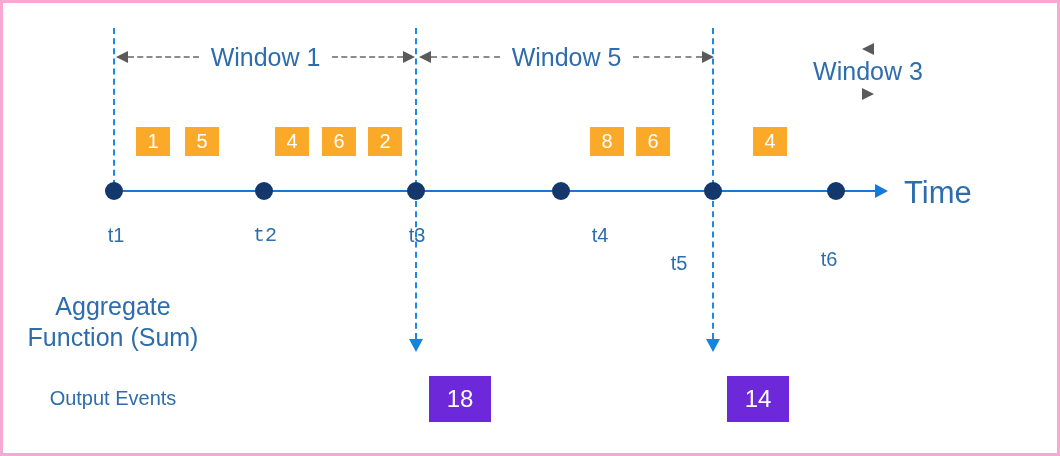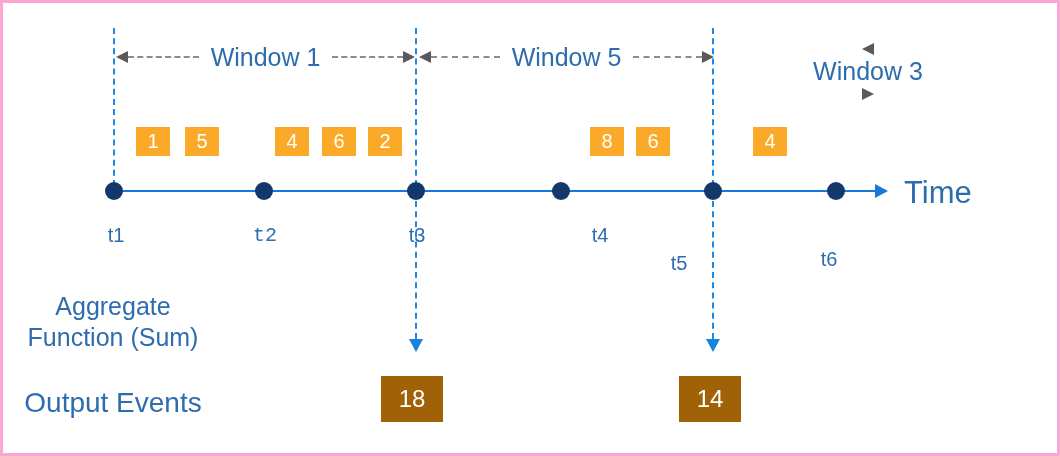--- a/index.html
+++ b/index.html
@@ -51,24 +51,24 @@
   .dot-3{left:549px;} .dot-4{left:701px;} .dot-5{left:824px;}
   .tick{position:absolute;top:221px;transform:translateX(-50%);
     font-size:20px;font-weight:300;color:#2E6DAD;}
   .tk-0{left:113px;} .tk-1{left:262px;font-family:Liberation Mono, monospace;} .tk-2{left:414px;}
   .tk-3{left:562px;margin-left:35px;} .tk-4{left:676px;margin-top:28px;} .tk-5{left:826px;margin-top:24px;}
   .time-label{position:absolute;left:888px;top:172px;font-size:31px;font-weight:300;color:#2E6DAD;margin-left:13px;}
   
   .agg-label{position:absolute;left:18px;top:288px;width:184px;text-align:center;
     font-size:25px;font-weight:300;color:#2E6DAD;line-height:31px;}
   .output-label{position:absolute;left:18px;top:384px;width:184px;text-align:center;
-    font-size:28px;font-weight:300;color:#2E6DAD;}
+    font-size:20px;font-weight:300;color:#2E6DAD;}
   
-  .output-box{position:absolute;top:373px;width:62px;height:46px;background:#a16207;
-    color:#ffffff;font-size:24px;font-weight:300;text-align:center;line-height:46px;}
+  .output-box{position:absolute;top:373px;width:62px;height:46px;background:#6d28d9;
+    color:#ffffff;font-size:24px;font-weight:300;text-align:center;line-height:46px;margin-left:48px;}
   .out-0{left:378px;} .out-1{left:676px;}
 </style>
 </head>
 <body>
 
 <div class="stage">
 
   <div class="vline vline-t1"></div>
   <div class="vline vline-t3-top"></div>
   <div class="vline vline-t3-bot"></div>

